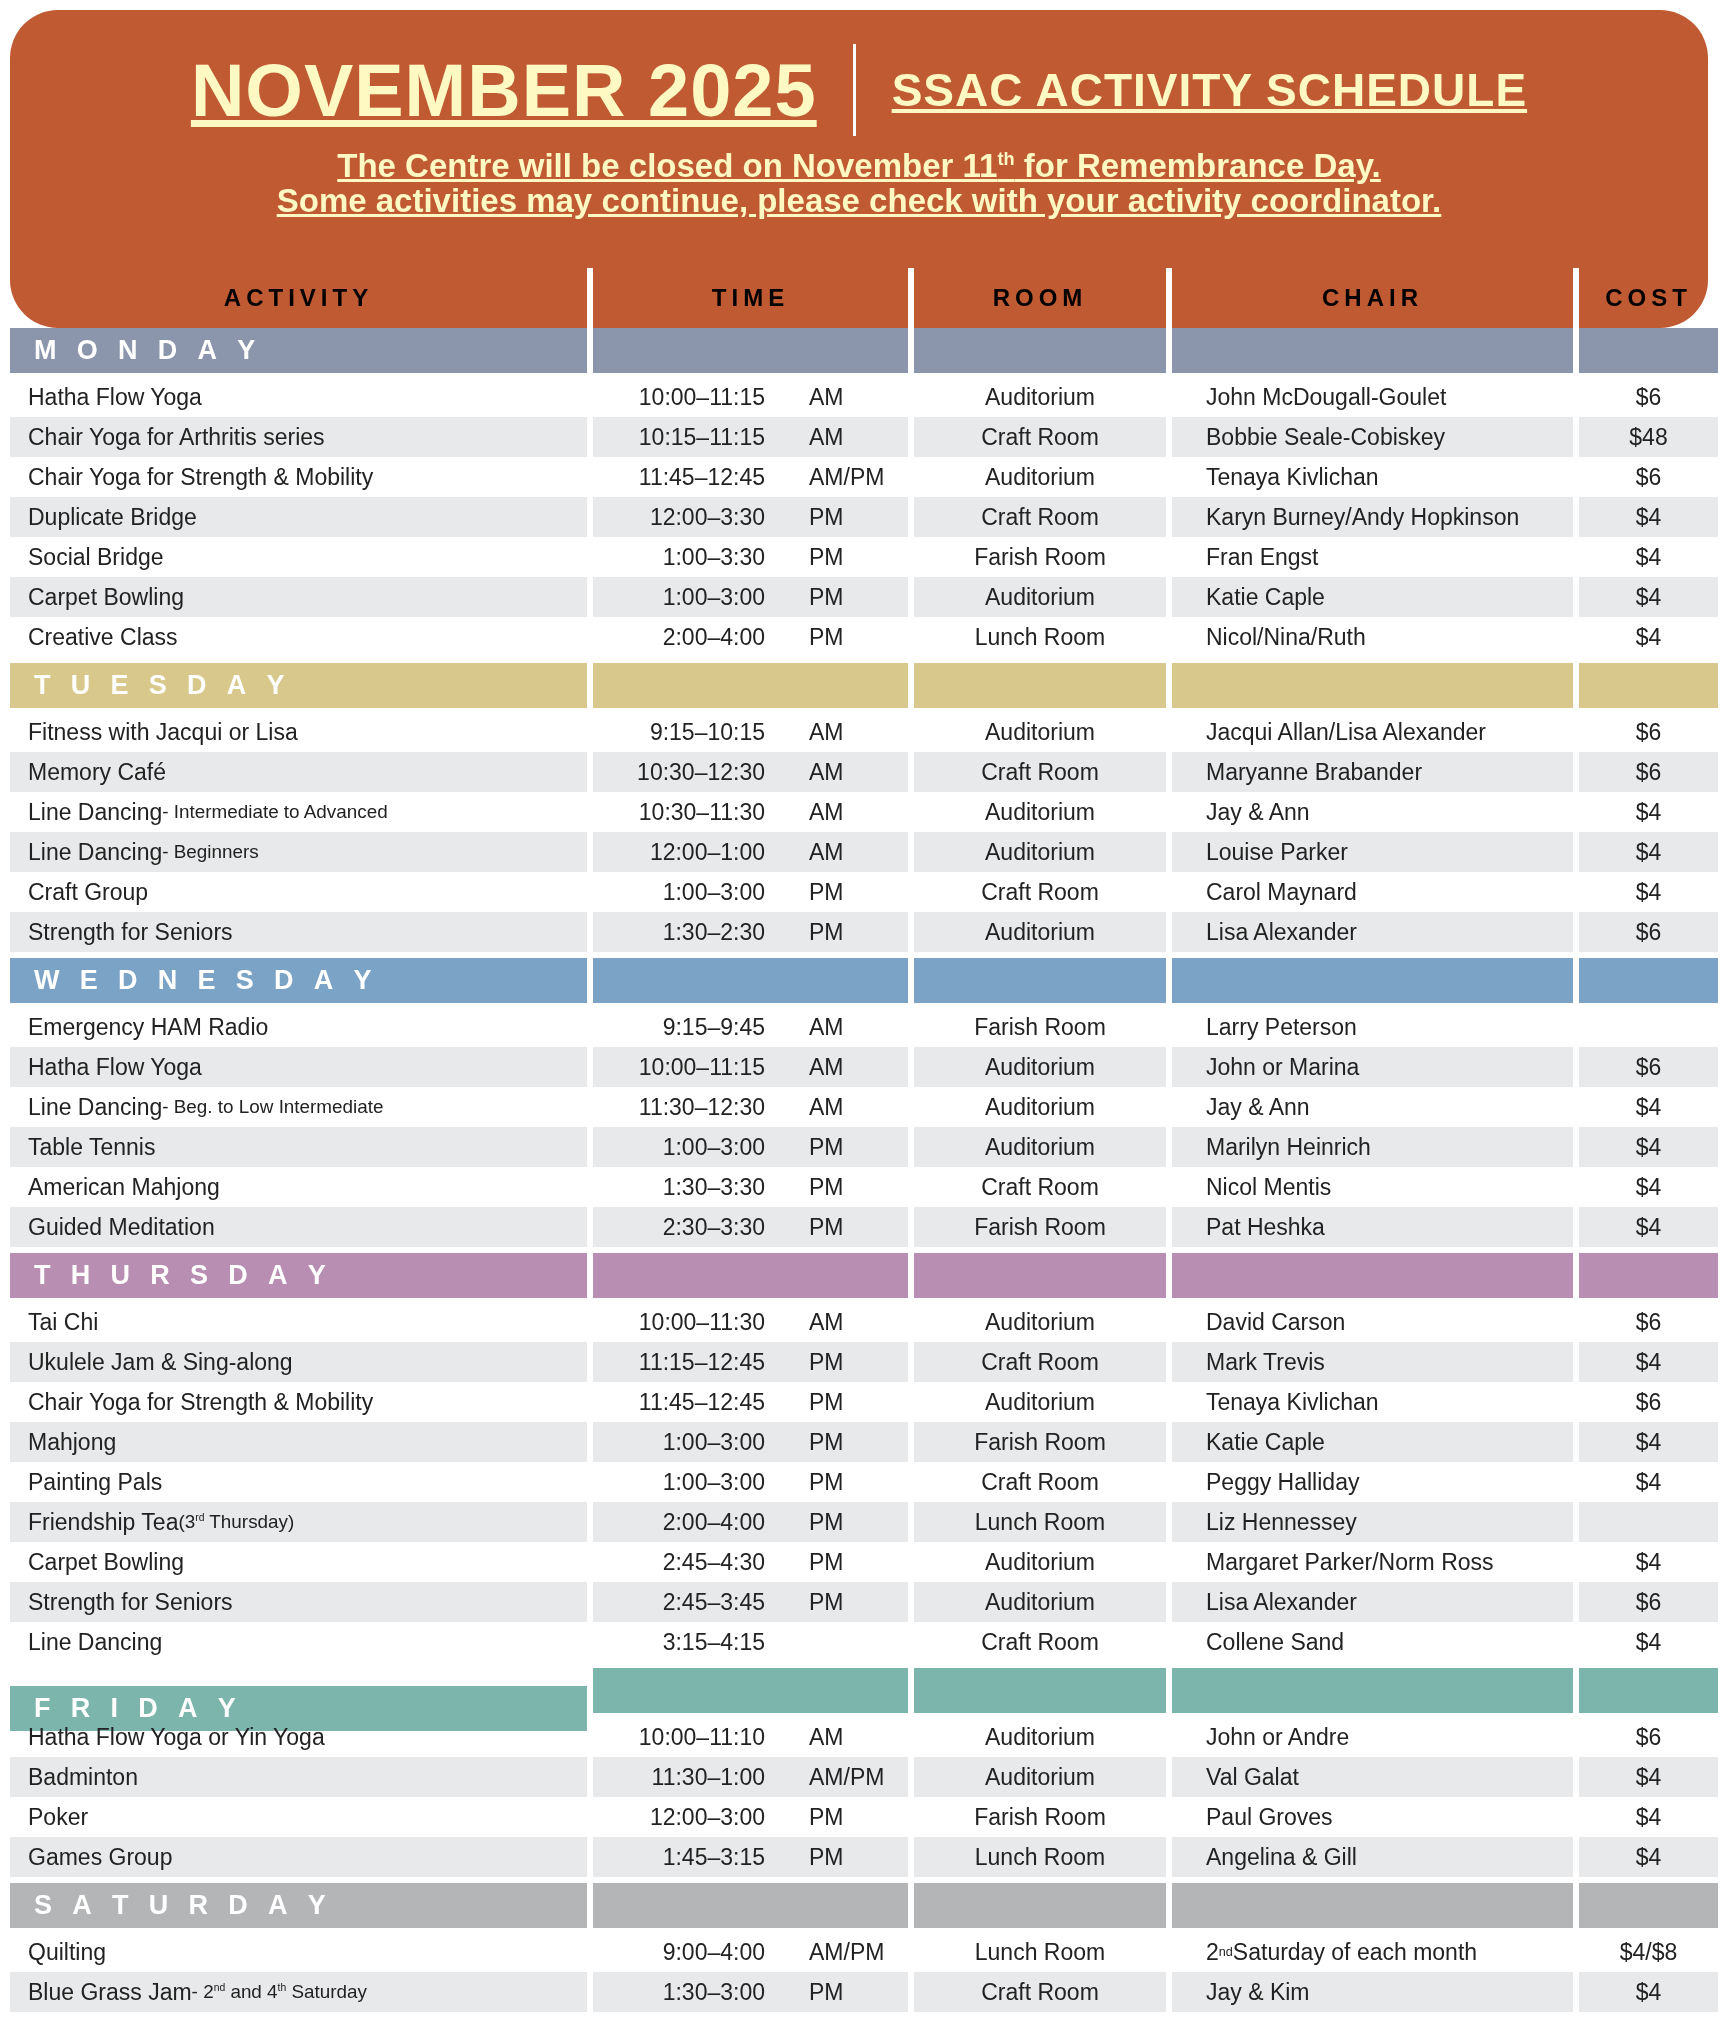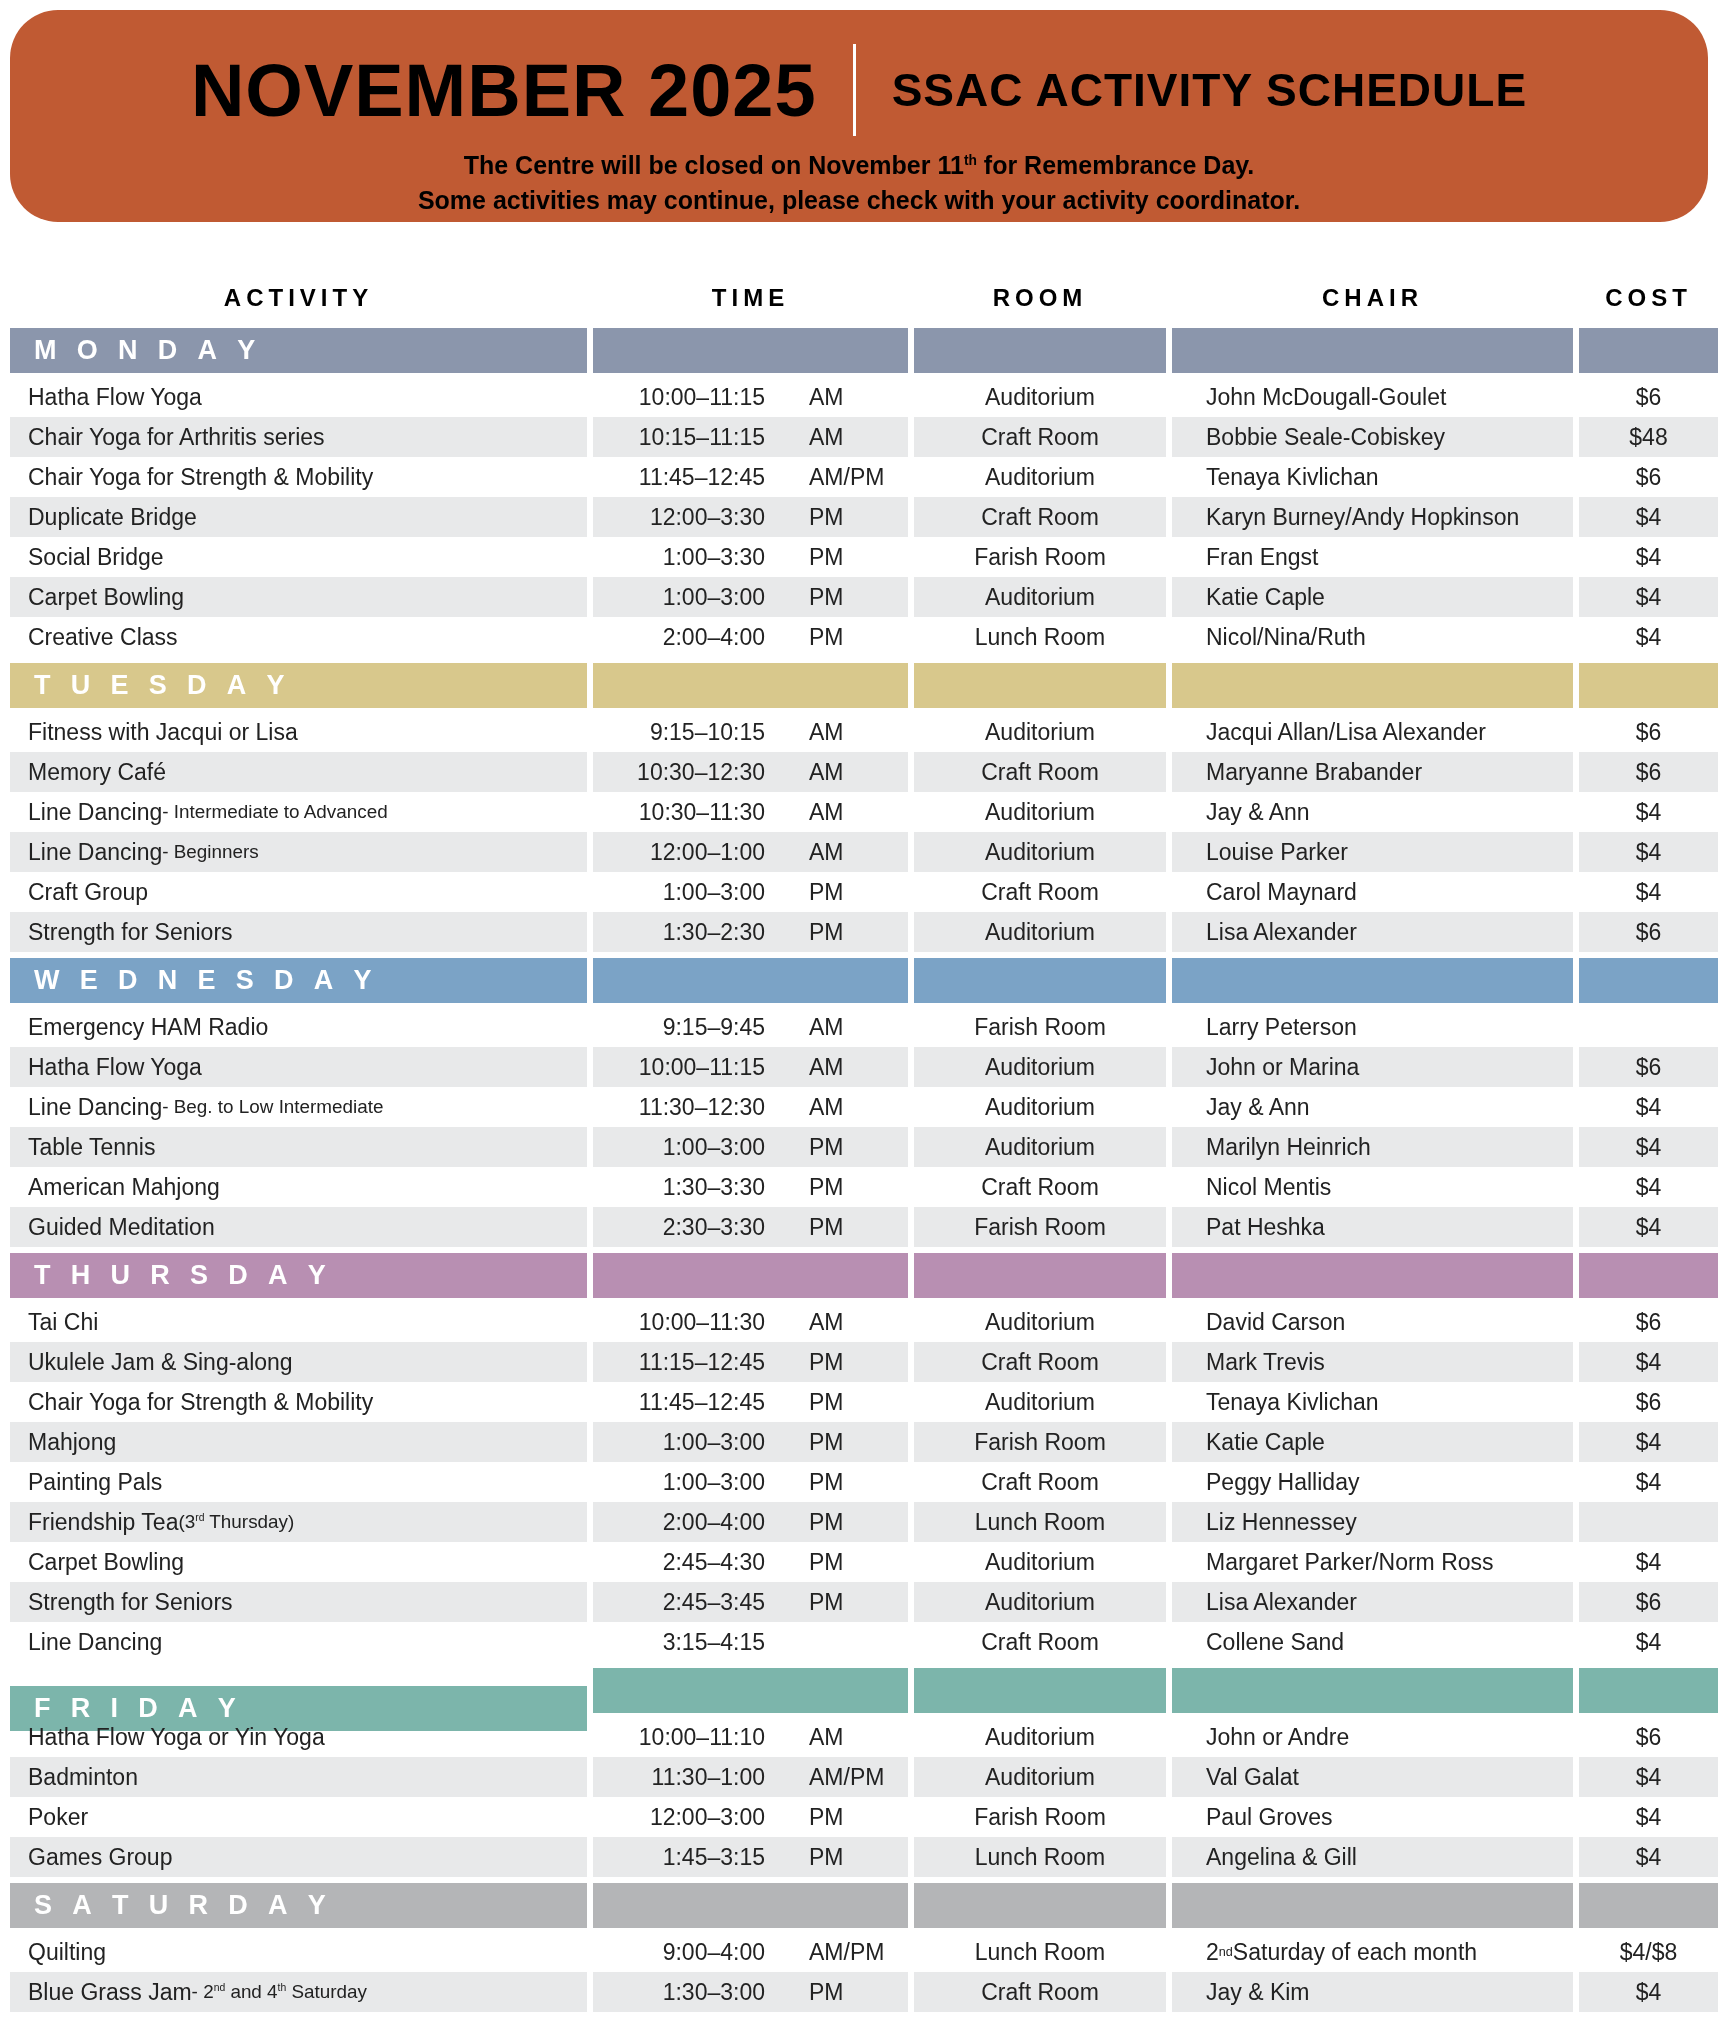--- a/index.html
+++ b/index.html
@@ -3,28 +3,28 @@
 <meta charset="utf-8">
 <style>
   * { margin:0; padding:0; box-sizing:border-box; }
   html,body { background:#ffffff; }
   .page {
     position:relative; width:1728px; height:2024px; background:#fff;
     font-family:"Liberation Sans", sans-serif; color:#222222; overflow:hidden;
   }
   
   .banner {
-    position:absolute; left:10px; top:10px; width:1698px; height:212px;
-    border-radius:48px; color:#000000; text-align:center;
+    position:absolute; left:10px; top:10px; width:1698px; height:318px;
+    border-radius:48px; color:#fef9c3; text-align:center;text-decoration:underline;
   }
   .title-row { display:flex; align-items:center; justify-content:center; gap:36px; padding-top:34px; }
   .month { font-size:74px; font-weight:bold; letter-spacing:1px; }
   .title-divider { width:3px; height:92px; background:#fff; }
   .main-title { font-size:46px; font-weight:bold; letter-spacing:1px; }
-  .notes { margin-top:12px; font-size:25px; font-weight:bold; line-height:35px; }
+  .notes { margin-top:12px; font-size:33px; font-weight:bold; line-height:35px; }
   sup { font-size:0.55em; vertical-align:super; line-height:0; }
   .sm { font-size:0.82em; }
   
   .schedule { position:absolute; left:10px; top:268px; width:1708px; }
   .grid { display:grid; grid-template-columns:577px 321px 258px 407px 145px; }
   .grid > div { border-left:6px solid #fff; }
   .grid > div:first-child { border-left:none; }
   .colhead-row { height:60px; }
   .colhead-row > div {
     display:flex; align-items:center; justify-content:center;

